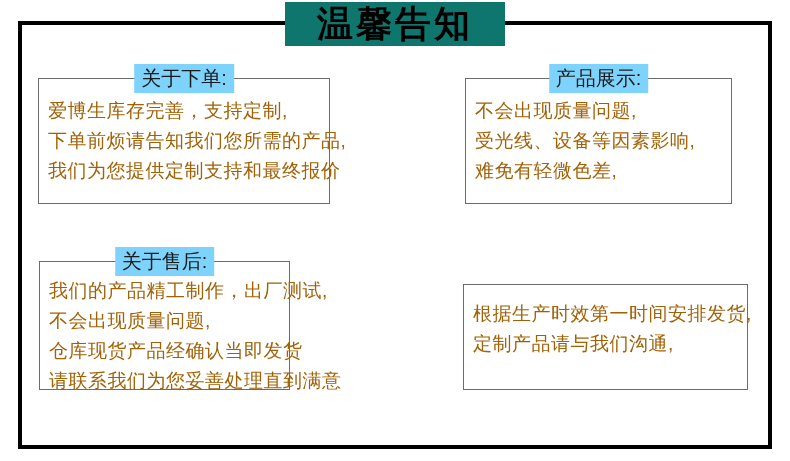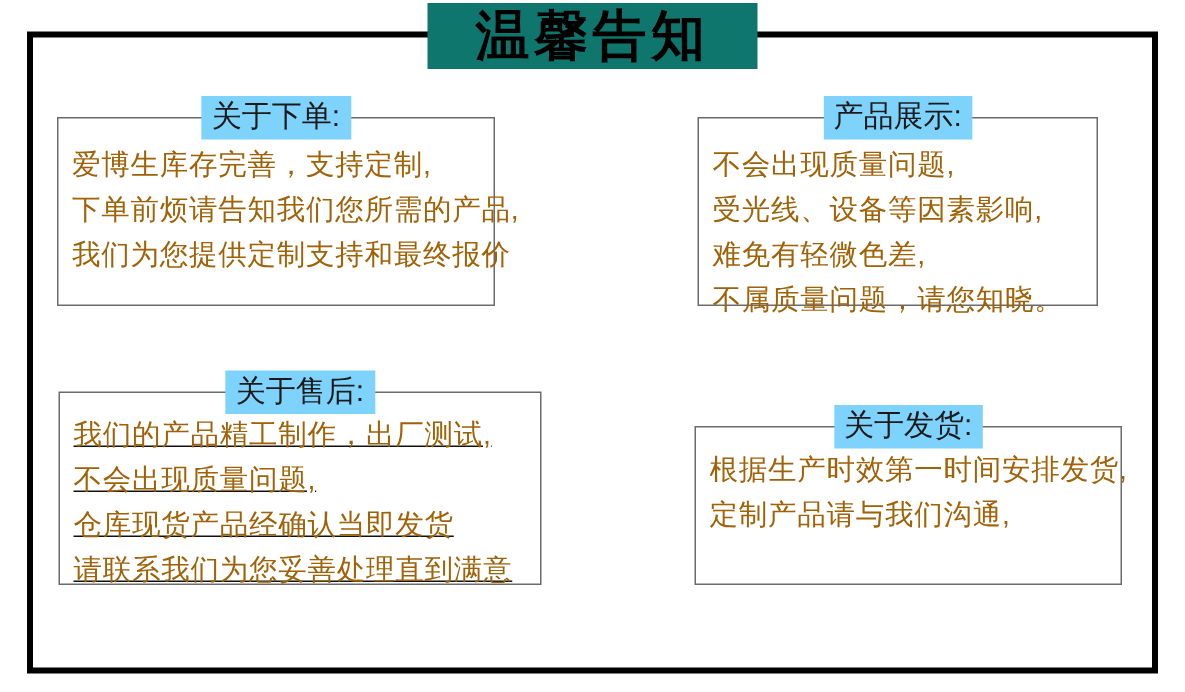--- a/index.html
+++ b/index.html
@@ -56,21 +56,21 @@
   }
   .notice-box .line {
     font-size: 19px;
     line-height: 30px;
     letter-spacing: 0.5px;
     white-space: nowrap;
     color: #a16207;
   }
   #box-ordering  { left: 38px;  top: 78px;  width: 292px; height: 126px; }
   #box-display   { left: 465px; top: 78px;  width: 267px; height: 126px; }
-  #box-aftersale { left: 39px;  top: 261px; width: 322px; height: 129px; text-decoration: underline; }
+  #box-aftersale { left: 39px;  top: 261px; width: 251px; height: 129px; }
   #box-shipping  { left: 463px; top: 284px; width: 285px; height: 106px; }
   #box-aftersale .body { padding-top: 14px; }
   #box-shipping  .body { padding-top: 14px; }
 </style>
 </head>
 <body>
 
 <div class="frame"></div>
 
 <div class="main-title">温馨告知</div>
@@ -83,33 +83,31 @@
     <div class="line">我们为您提供定制支持和最终报价</div>
   </div>
 </div>
 
 <div class="notice-box" id="box-display">
   <span class="heading">产品展示:</span>
   <div class="body">
     <div class="line">不会出现质量问题,</div>
     <div class="line">受光线、设备等因素影响,</div>
     <div class="line">难免有轻微色差,</div>
-    <div class="line">不属质量问题，请您知晓。</div>
   </div>
 </div>
 
 <div class="notice-box" id="box-aftersale">
   <span class="heading">关于售后:</span>
   <div class="body">
     <div class="line">我们的产品精工制作，出厂测试,</div>
     <div class="line">不会出现质量问题,</div>
     <div class="line">仓库现货产品经确认当即发货</div>
     <div class="line">请联系我们为您妥善处理直到满意</div>
   </div>
 </div>
 
 <div class="notice-box" id="box-shipping">
-  <span class="heading">关于发货:</span>
   <div class="body">
     <div class="line">根据生产时效第一时间安排发货,</div>
     <div class="line">定制产品请与我们沟通,</div>
   </div>
 </div>
 
 </body></html>

